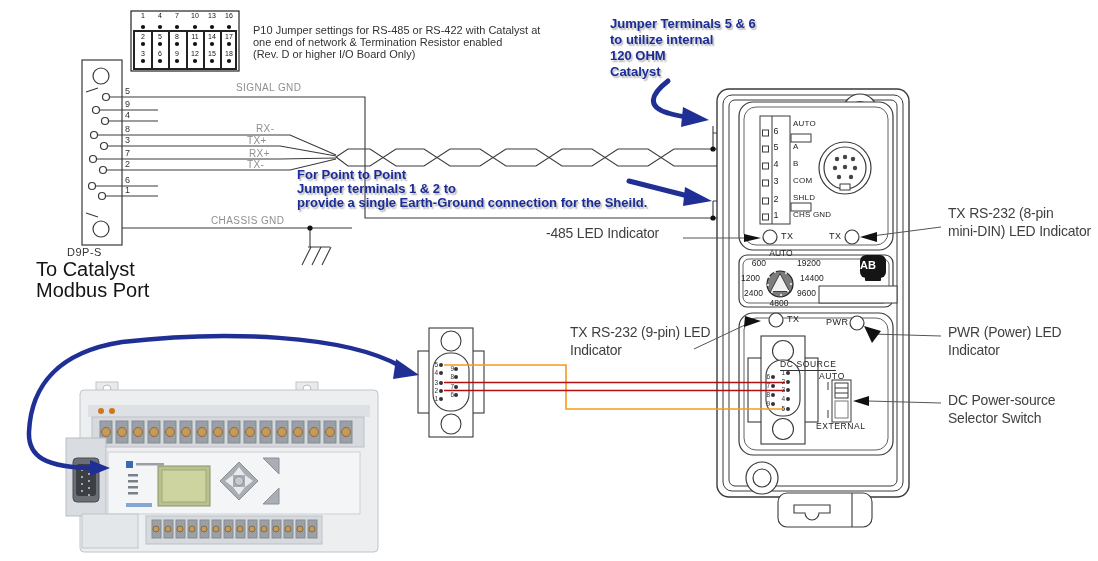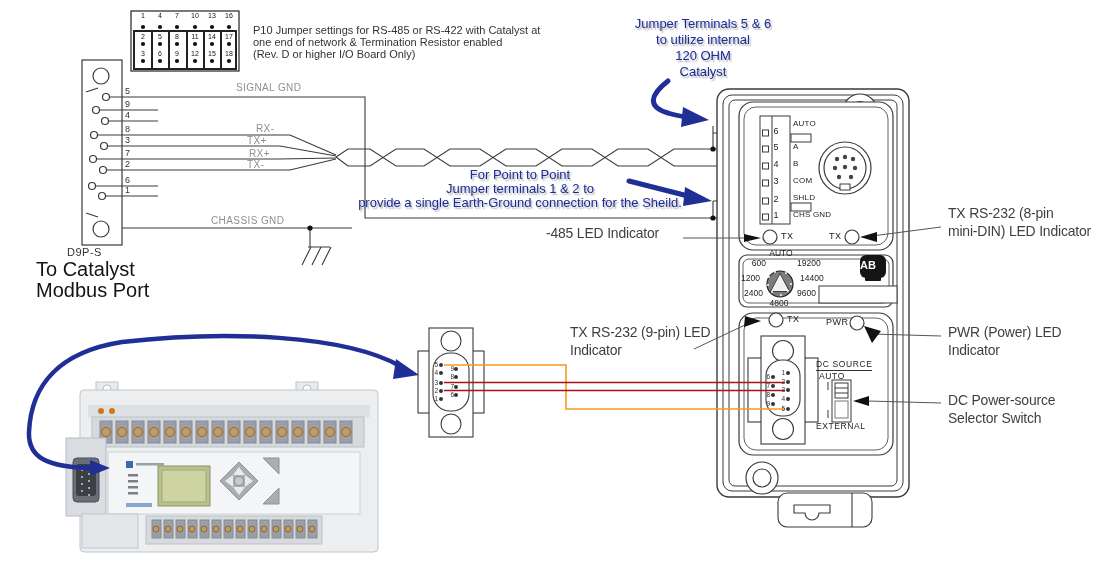--- a/index.html
+++ b/index.html
@@ -6,21 +6,21 @@
   .stage{position:relative;width:1098px;height:561px;background:#fff;overflow:hidden;
          font-family:"Liberation Sans",sans-serif;}
   svg.layer{position:absolute;left:0;top:0;}
   .t{position:absolute;white-space:nowrap;}
   .note{font-size:11px;color:#333;}
   .gridnum{font-size:7px;color:#111;text-align:center;}
   .pin{font-size:9px;color:#333;}
   .wl{font-size:10px;color:#8f8f8f;letter-spacing:.4px;}
   .cname{font-size:11px;color:#333;letter-spacing:.5px;}
   .cap{font-size:20px;color:#141414;}
-  .navy{font-weight:normal;font-size:13px;color:#1b2c96;text-align:center;
+  .navy{font-weight:bold;font-size:13px;color:#1b2c96;text-align:left;
         text-shadow:1.5px 1.5px 1.5px rgba(120,120,120,.55);}
   .callout{font-size:15px;color:#3f3f3f;transform:scaleX(.93);transform-origin:0 0;letter-spacing:-.2px;}
   .termnum{font-size:9px;color:#222;text-align:center;}
   .termlab{font-size:8px;color:#222;letter-spacing:.2px;}
   .ledlab{font-size:9px;color:#222;letter-spacing:.5px;}
   .baud{font-size:8.5px;color:#222;}
   .tiny{font-size:6.5px;color:#333;text-align:right;}
   .ablogo{font-size:11px;font-weight:bold;color:#fff;text-align:center;}
   .dclab{font-size:8.5px;color:#222;letter-spacing:.6px;}
 </style>
@@ -466,21 +466,21 @@
 <div class="t baud" style="left:800px;top:273px">14400</div>
 <div class="t baud" style="left:739px;top:288px;width:24px;text-align:right">2400</div>
 <div class="t baud" style="left:797px;top:288px">9600</div>
 <div class="t baud" style="left:763px;top:298px;width:32px;text-align:center">4800</div>
 
 <div class="t ablogo" style="left:860px;top:259px;width:16px">AB</div>
 
 <div class="t ledlab" style="left:787px;top:314px">TX</div>
 <div class="t ledlab" style="left:826px;top:317px">PWR</div>
 
-<div class="t dclab" style="left:816px;top:359px;border-bottom:1px solid #333;padding-bottom:1px">DC SOURCE</div>
+<div class="t dclab" style="left:780px;top:359px;border-bottom:1px solid #333;padding-bottom:1px">DC SOURCE</div>
 <div class="t dclab" style="left:819px;top:371px">AUTO</div>
 <div class="t dclab" style="left:816px;top:421px">EXTERNAL</div>
 
 <div class="t tiny" style="left:760px;top:373px;width:10px">6</div>
 <div class="t tiny" style="left:760px;top:382px;width:10px">7</div>
 <div class="t tiny" style="left:760px;top:391px;width:10px">8</div>
 <div class="t tiny" style="left:760px;top:400px;width:10px">9</div>
 <div class="t tiny" style="left:777px;top:369px;width:8px">1</div>
 <div class="t tiny" style="left:777px;top:378px;width:8px">2</div>
 <div class="t tiny" style="left:777px;top:386px;width:8px">3</div>

